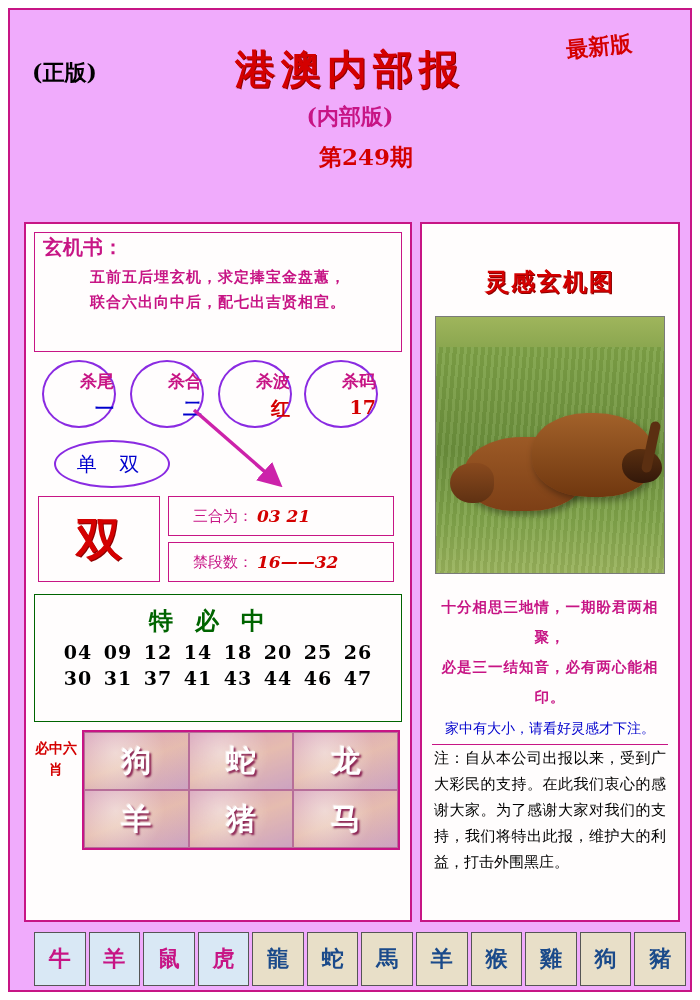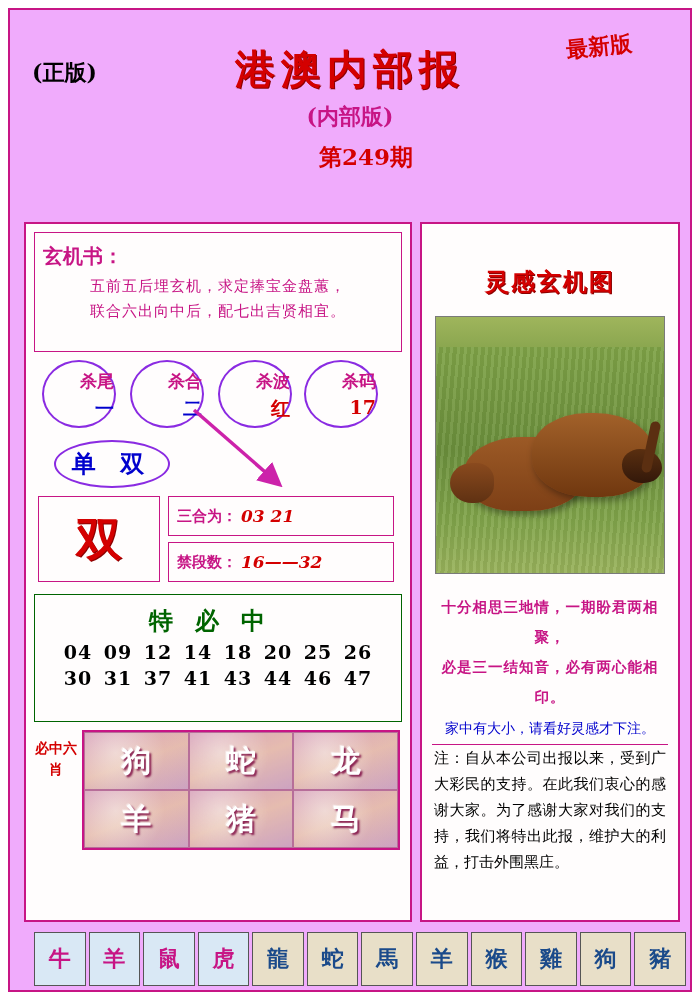--- a/index.html
+++ b/index.html
@@ -60,30 +60,30 @@
 
   
   .body{position:absolute;left:14px;top:212px;width:656px;height:700px;}
   .col-left{position:absolute;left:0;top:0;width:388px;height:700px;
     border:2px solid #c71585;box-sizing:border-box;background:#fffdfd;}
   .col-right{position:absolute;left:396px;top:0;width:260px;height:700px;
     border:2px solid #c71585;box-sizing:border-box;background:#fffdfd;}
 
   
   .xuanji-box{
-    margin:8px;border:1.5px solid #c71585;padding:10px 8px 8px 8px;
+    margin:8px;border:1.5px solid #c71585;padding:1px 8px 8px 8px;
     box-sizing:border-box;height:120px;
   }
   .xuanji-title{
     font-size:20px;color:#c71585;font-weight:bold;
     font-family:"DejaVu Serif","Liberation Serif",serif;
     margin-bottom:4px;
   }
   .xuanji-line{
-    font-size:15px;color:#c71585;font-weight:normal;
+    font-size:15px;color:#c71585;font-weight:bold;
     font-family:"DejaVu Serif","Liberation Serif",serif;
     line-height:25px;letter-spacing:1px;text-align:center;
   }
 
   
   .picks{position:relative;height:72px;margin:4px 10px 0 10px;}
   .pick{
     position:absolute;top:0;width:74px;height:68px;
     border:2px solid #8a2be2;border-radius:50%;
     box-sizing:border-box;text-align:right;
@@ -94,21 +94,21 @@
     font-family:"DejaVu Serif","Liberation Serif",serif;margin-top:3px;}
   .v-blue{color:#0000cd;}
   .v-red{color:#d40000;}
 
   .dan-shuang{
     position:relative;margin:8px 0 0 28px;
     width:116px;height:48px;border:2px solid #8a2be2;border-radius:50%;
     text-align:center;box-sizing:border-box;
   }
   .dan-shuang span{
-    font-size:24px;font-weight:bold;color:#0000cd;
+    font-size:20px;font-weight:normal;color:#0000cd;
     font-family:"DejaVu Serif","Liberation Serif",serif;
     line-height:44px;letter-spacing:8px;
   }
   .arrow{position:absolute;left:160px;top:-36px;width:110px;height:86px;}
 
   
   .mid{position:relative;margin:6px 8px 0 8px;height:92px;}
   .shuang-big{
     position:absolute;left:4px;top:2px;width:122px;height:86px;
     border:1.5px solid #c71585;box-sizing:border-box;text-align:center;
@@ -118,22 +118,22 @@
     font-family:"DejaVu Serif","Liberation Serif",serif;
     text-shadow:1px 1px 0 #8b0000;
   }
   .mid-row{
     position:absolute;left:134px;width:226px;height:40px;
     border:1.5px solid #c71585;box-sizing:border-box;
     font-family:"DejaVu Serif","Liberation Serif",serif;
   }
   .mid-row.r1{top:2px;}
   .mid-row.r2{top:48px;}
-  .mid-row .lab{font-size:15px;font-weight:bold;color:#c71585;
-    display:inline-block;padding:10px 0 0 8px;vertical-align:top;}
+  .mid-row .lab{font-size:15px;font-weight:normal;color:#c71585;
+    display:inline-block;padding:10px 0 0 8px;vertical-align:top;margin-left:16px;}
   .mid-row .val{font-size:17px;font-weight:bold;color:#d40000;
     display:inline-block;padding:9px 0 0 4px;font-style:italic;}
 
   
   .tbz{
     margin:8px 8px 0 8px;border:1.5px solid #006400;
     box-sizing:border-box;height:128px;text-align:center;
   }
   .tbz-title{
     font-size:24px;font-weight:bold;color:#006400;letter-spacing:22px;

